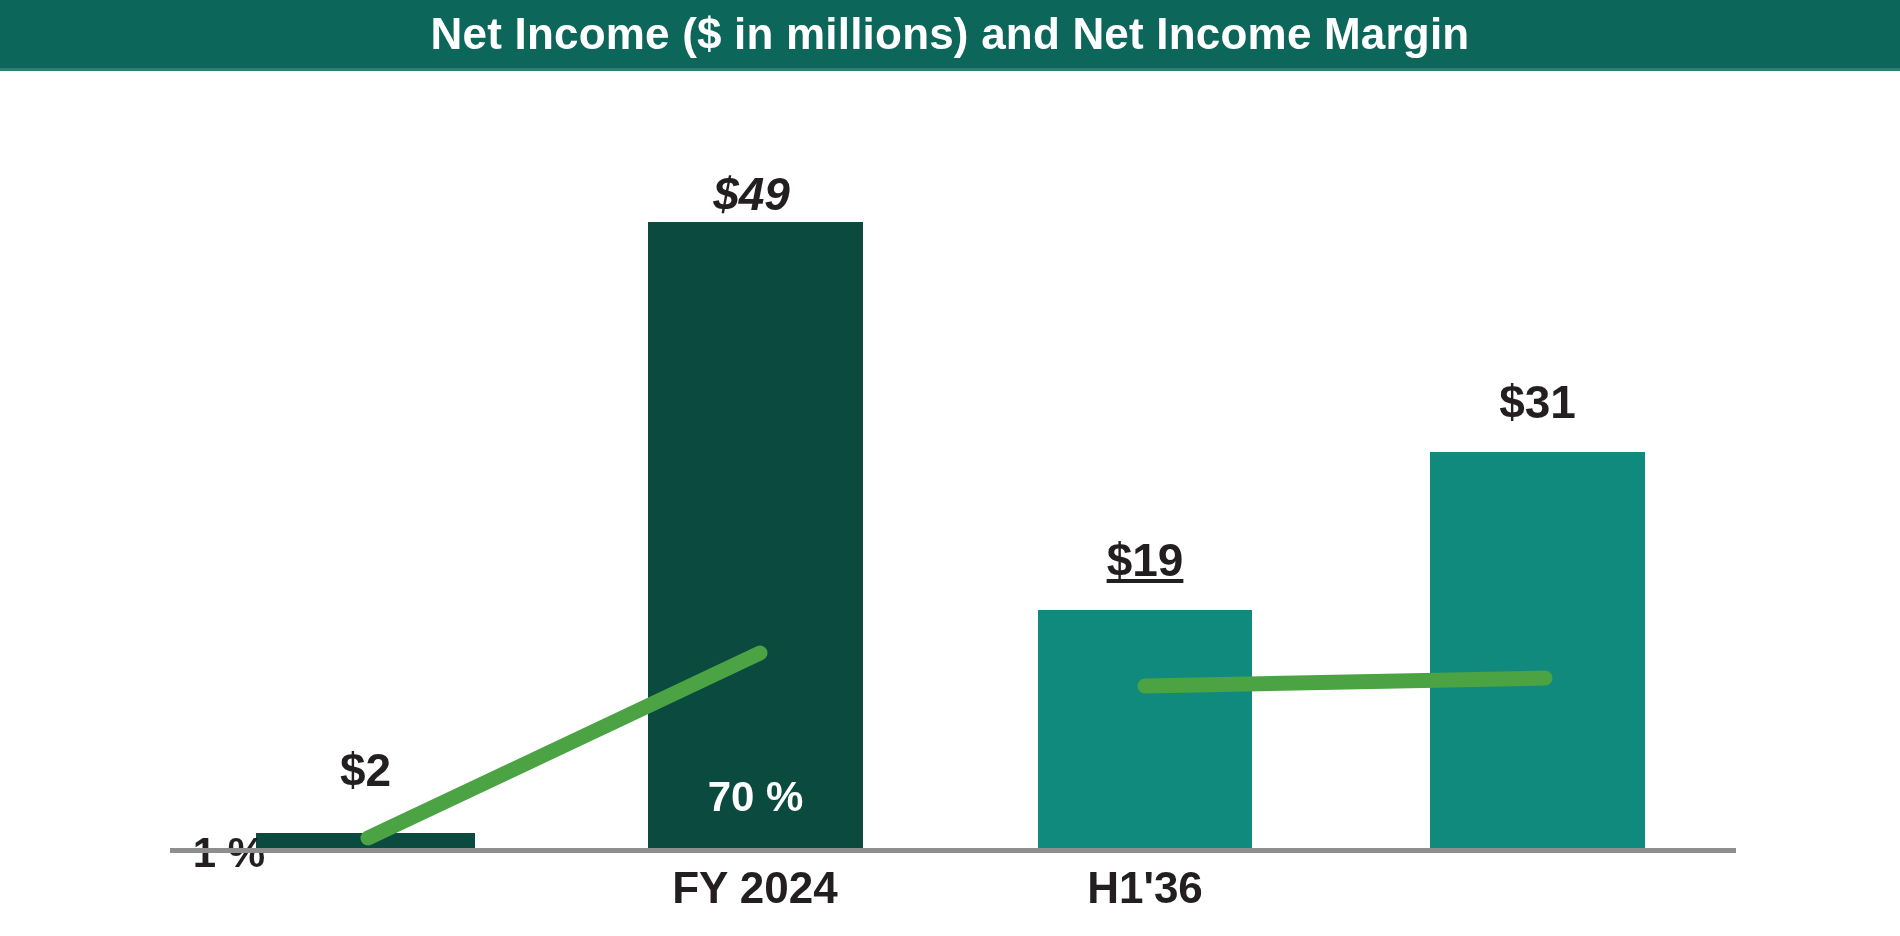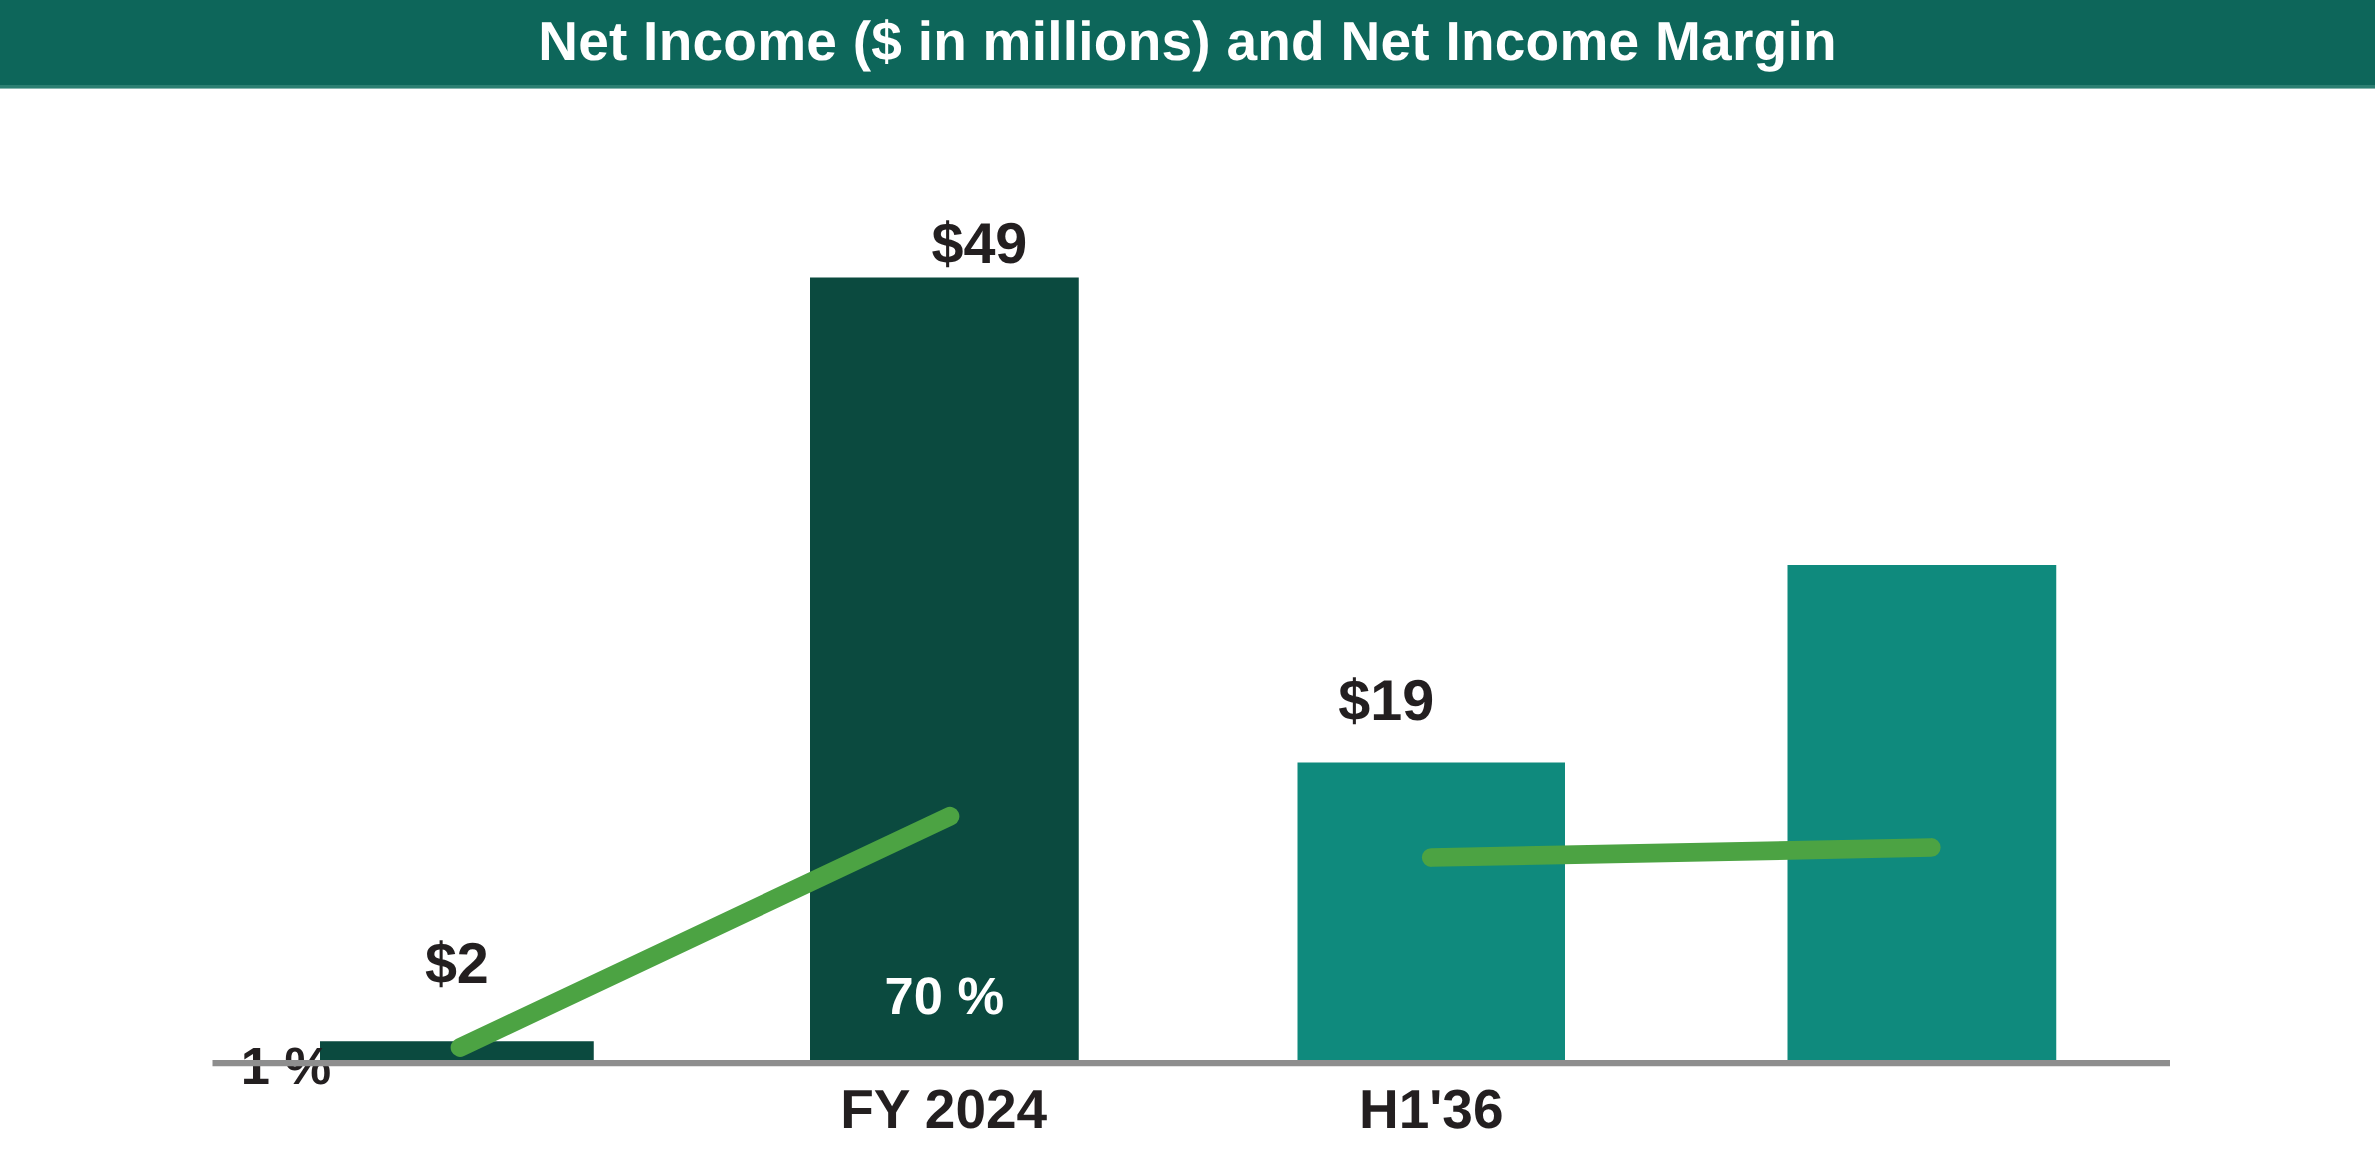--- a/index.html
+++ b/index.html
@@ -141,24 +141,25 @@
     <div class="bar bar-dark" style="left:256px; width:219px; height:15px;"></div>
 
     <div class="bar bar-dark" style="left:648px; width:215px; height:626px;"></div>
 
     <div class="bar bar-teal" style="left:1038px; width:214px; height:238px;"></div>
 
     <div class="bar bar-teal" style="left:1430px; width:215px; height:396px;"></div>
 
     <div class="bar-value" style="left:256px; width:219px; top:676px;">$2</div>
 
-    <div class="bar-value" style="left:676px; width:215px; top:100px;">$49</div>
+    <div class="bar-value" style="left:644px; width:215px; top:100px;font-style:italic;">$49</div>
 
-    <div class="bar-value" style="left:1002px; width:214px; top:466px;">$19</div>
+    <div class="bar-value" style="left:1038px; width:214px; top:466px;text-decoration:underline;">$19</div>
 
+    <div class="bar-value" style="left:1430px; width:215px; top:308px;">$31</div>
 
     <svg id="trend-svg" viewBox="0 0 1900 865" preserveAspectRatio="none">
       <line x1="368" y1="767" x2="760" y2="582" stroke="#4CA343" stroke-width="15" stroke-linecap="round"></line>
       <line x1="1145" y1="615" x2="1545" y2="607" stroke="#4CA343" stroke-width="15" stroke-linecap="round"></line>
     </svg>
 
     <div class="margin-label margin-outside" style="left:145px; width:120px; top:761px; text-align:right;">1 %</div>
 
     <div class="margin-label margin-inside" style="left:648px; width:215px; top:705px;">70 %</div>
 

